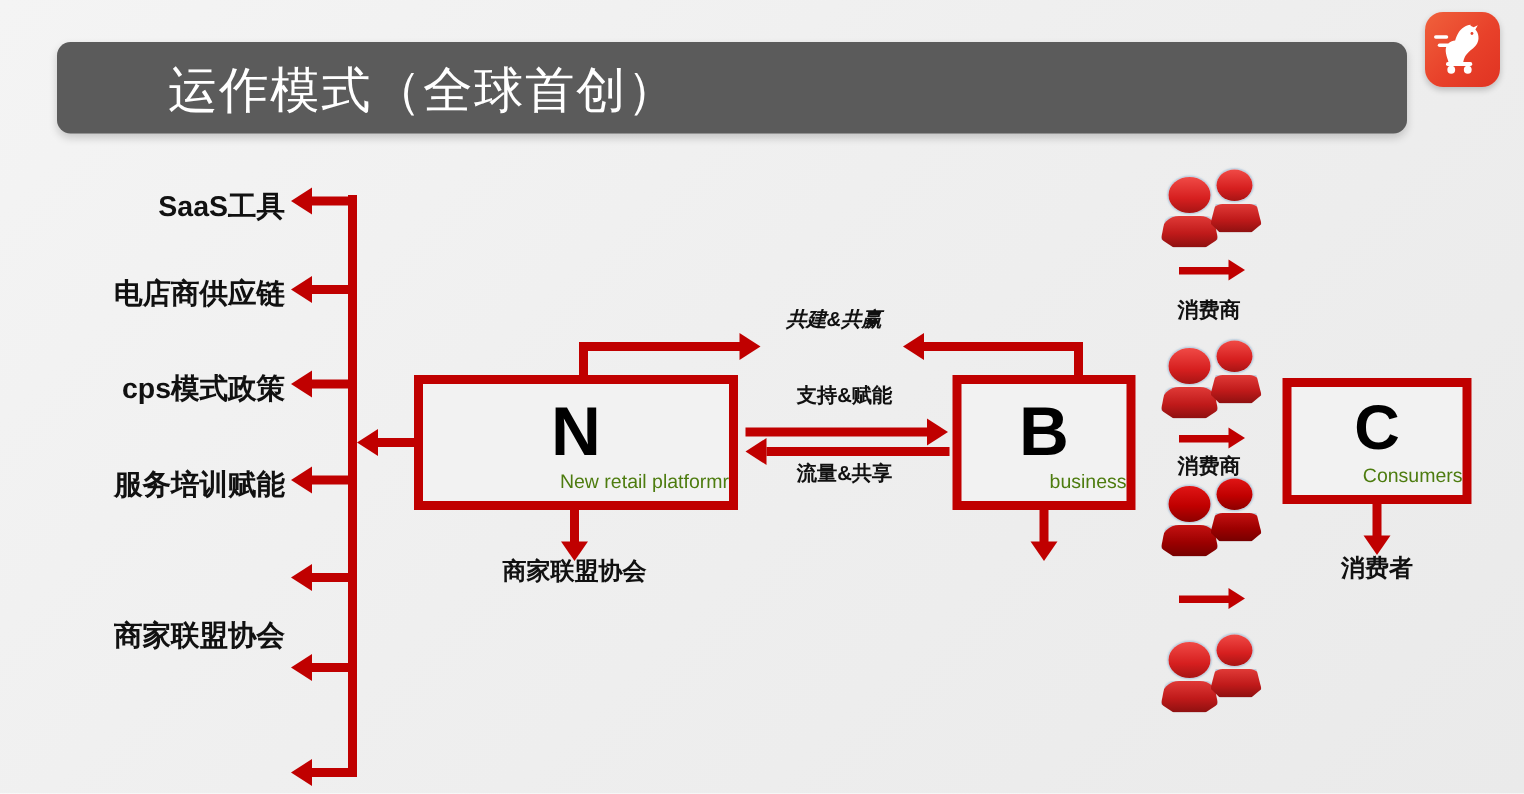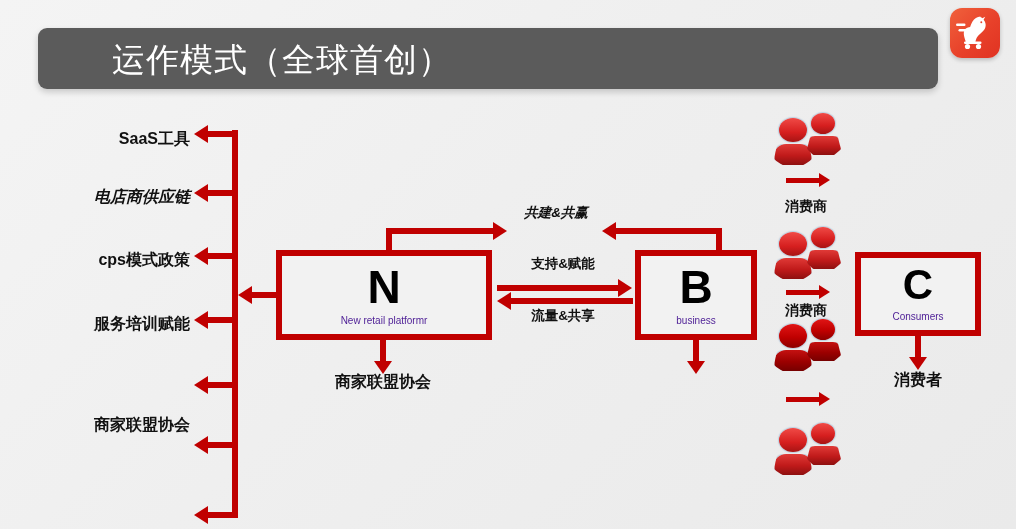--- a/index.html
+++ b/index.html
@@ -26,21 +26,21 @@
   
   #logo{
     left:950px;top:8px;width:50px;height:50px;border-radius:12px;
     background:linear-gradient(135deg,#f0613c 0%,#e8412a 55%,#e03322 100%);
     box-shadow:0 2px 4px rgba(0,0,0,.22);
   }
 
   
   .side-label{
     width:170px;text-align:right;
-    font-size:16px;font-weight:bold;color:#111;
+    font-size:19px;font-weight:bold;color:#111;
     white-space:nowrap;line-height:18px;
   }
 
   
   .rbar{background:#c00000;}
   .rbox{
     border:6px solid #c00000;background:#f2f2f2;box-sizing:border-box;
   }
   .arrow-l{
     width:0;height:0;border-top:9px solid transparent;border-bottom:9px solid transparent;
@@ -57,21 +57,21 @@
   .arrow-r-sm{
     width:0;height:0;border-top:7px solid transparent;border-bottom:7px solid transparent;
     border-left:11px solid #c00000;
   }
 
   
   .node-letter{
     font-size:46px;font-weight:bold;color:#000;line-height:46px;text-align:center;
   }
   .node-sub{
-    font-size:10px;color:#4c1d95;text-align:center;line-height:18px;white-space:nowrap;
+    font-size:13px;color:#4d7c0f;text-align:right;line-height:18px;white-space:nowrap;
   }
   .node-caption{
     font-size:16px;font-weight:bold;color:#111;text-align:center;
     white-space:nowrap;line-height:20px;
   }
 
   
   .conn-label{
     font-size:13.5px;font-weight:bold;color:#111;text-align:center;
     line-height:16px;white-space:nowrap;
@@ -120,21 +120,21 @@
       <circle fill="#ffffff" cx="17.5" cy="38.5" r="2.6"></circle>
       <circle fill="#ffffff" cx="28.5" cy="38.5" r="2.6"></circle>
       <rect fill="#ffffff" x="14.0" y="33.4" width="17.5" height="2.6" rx="1.2"></rect>
       <rect fill="#ffffff" x="6.0" y="15.5" width="9.5" height="2.4" rx="1.2"></rect>
       <rect fill="#ffffff" x="8.5" y="21.0" width="8.0" height="2.4" rx="1.2"></rect>
       <circle fill="#e8412a" cx="31.3" cy="14.3" r="0.95"></circle>
     </svg>
   </div>
 
   <div class="abs side-label" style="left:20px;top:130px;">SaaS工具</div>
-  <div class="abs side-label" style="left:20px;top:188px;font-style:italic;">电店商供应链</div>
+  <div class="abs side-label" style="left:20px;top:188px;">电店商供应链</div>
   <div class="abs side-label" style="left:20px;top:251px;">cps模式政策</div>
   <div class="abs side-label" style="left:20px;top:315px;">服务培训赋能</div>
   <div class="abs side-label" style="left:20px;top:416px;">商家联盟协会</div>
 
   <div class="abs rbar" style="left:232px;top:130px;width:6px;height:388px;"></div>
 
   <div class="abs rbar" style="left:208px;top:131px;width:26px;height:6px;"></div>
   <div class="abs arrow-l" style="left:194px;top:125px;"></div>
 
   <div class="abs rbar" style="left:208px;top:190px;width:26px;height:6px;"></div>

